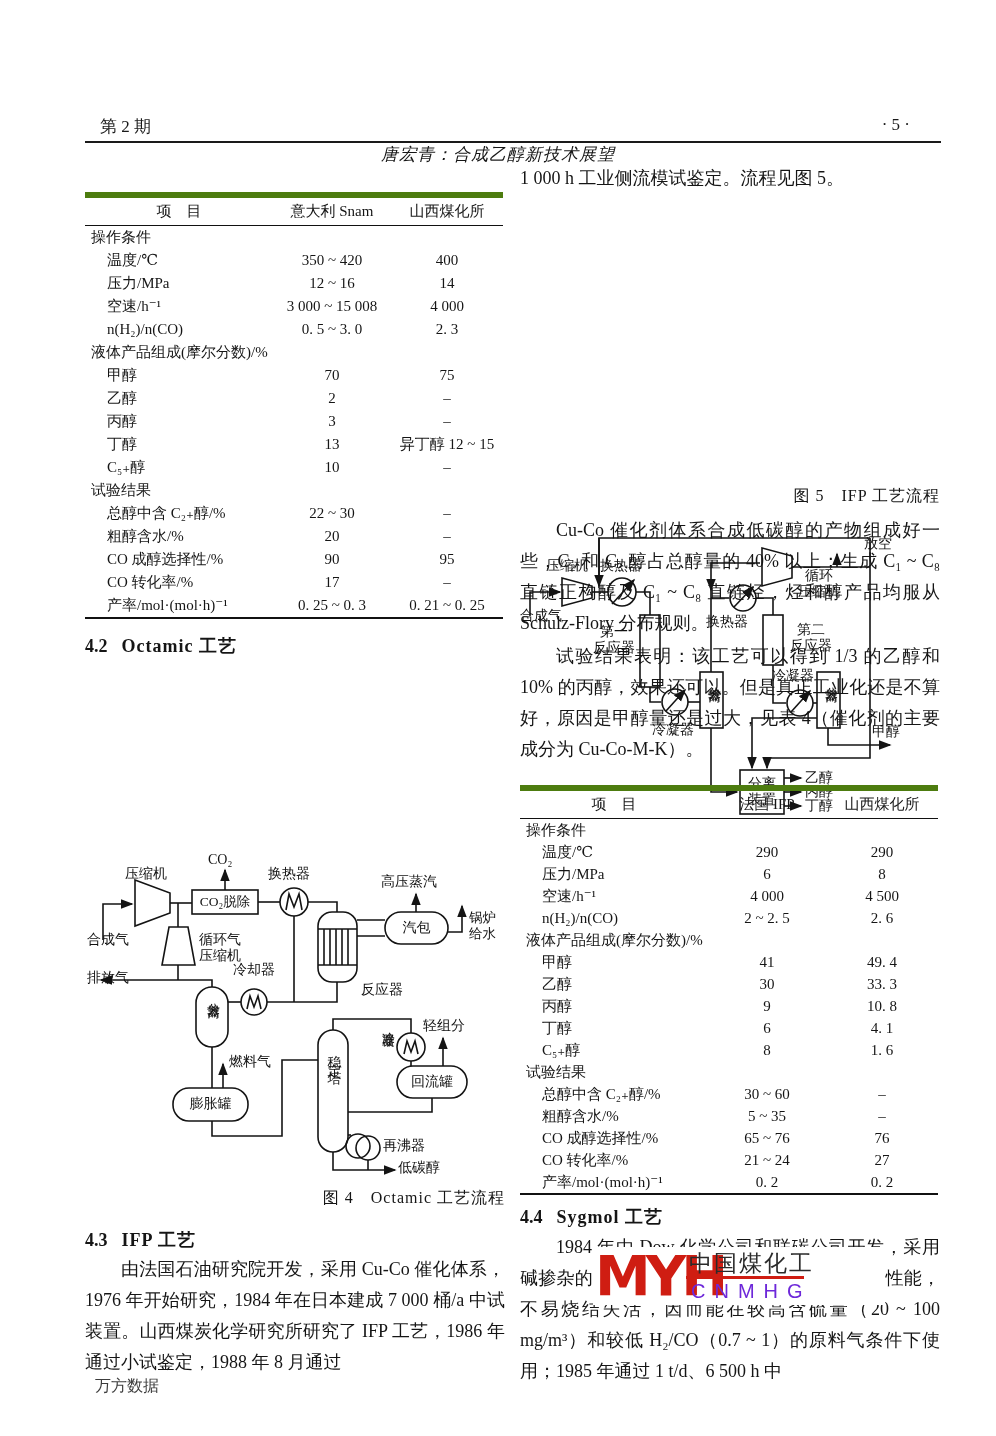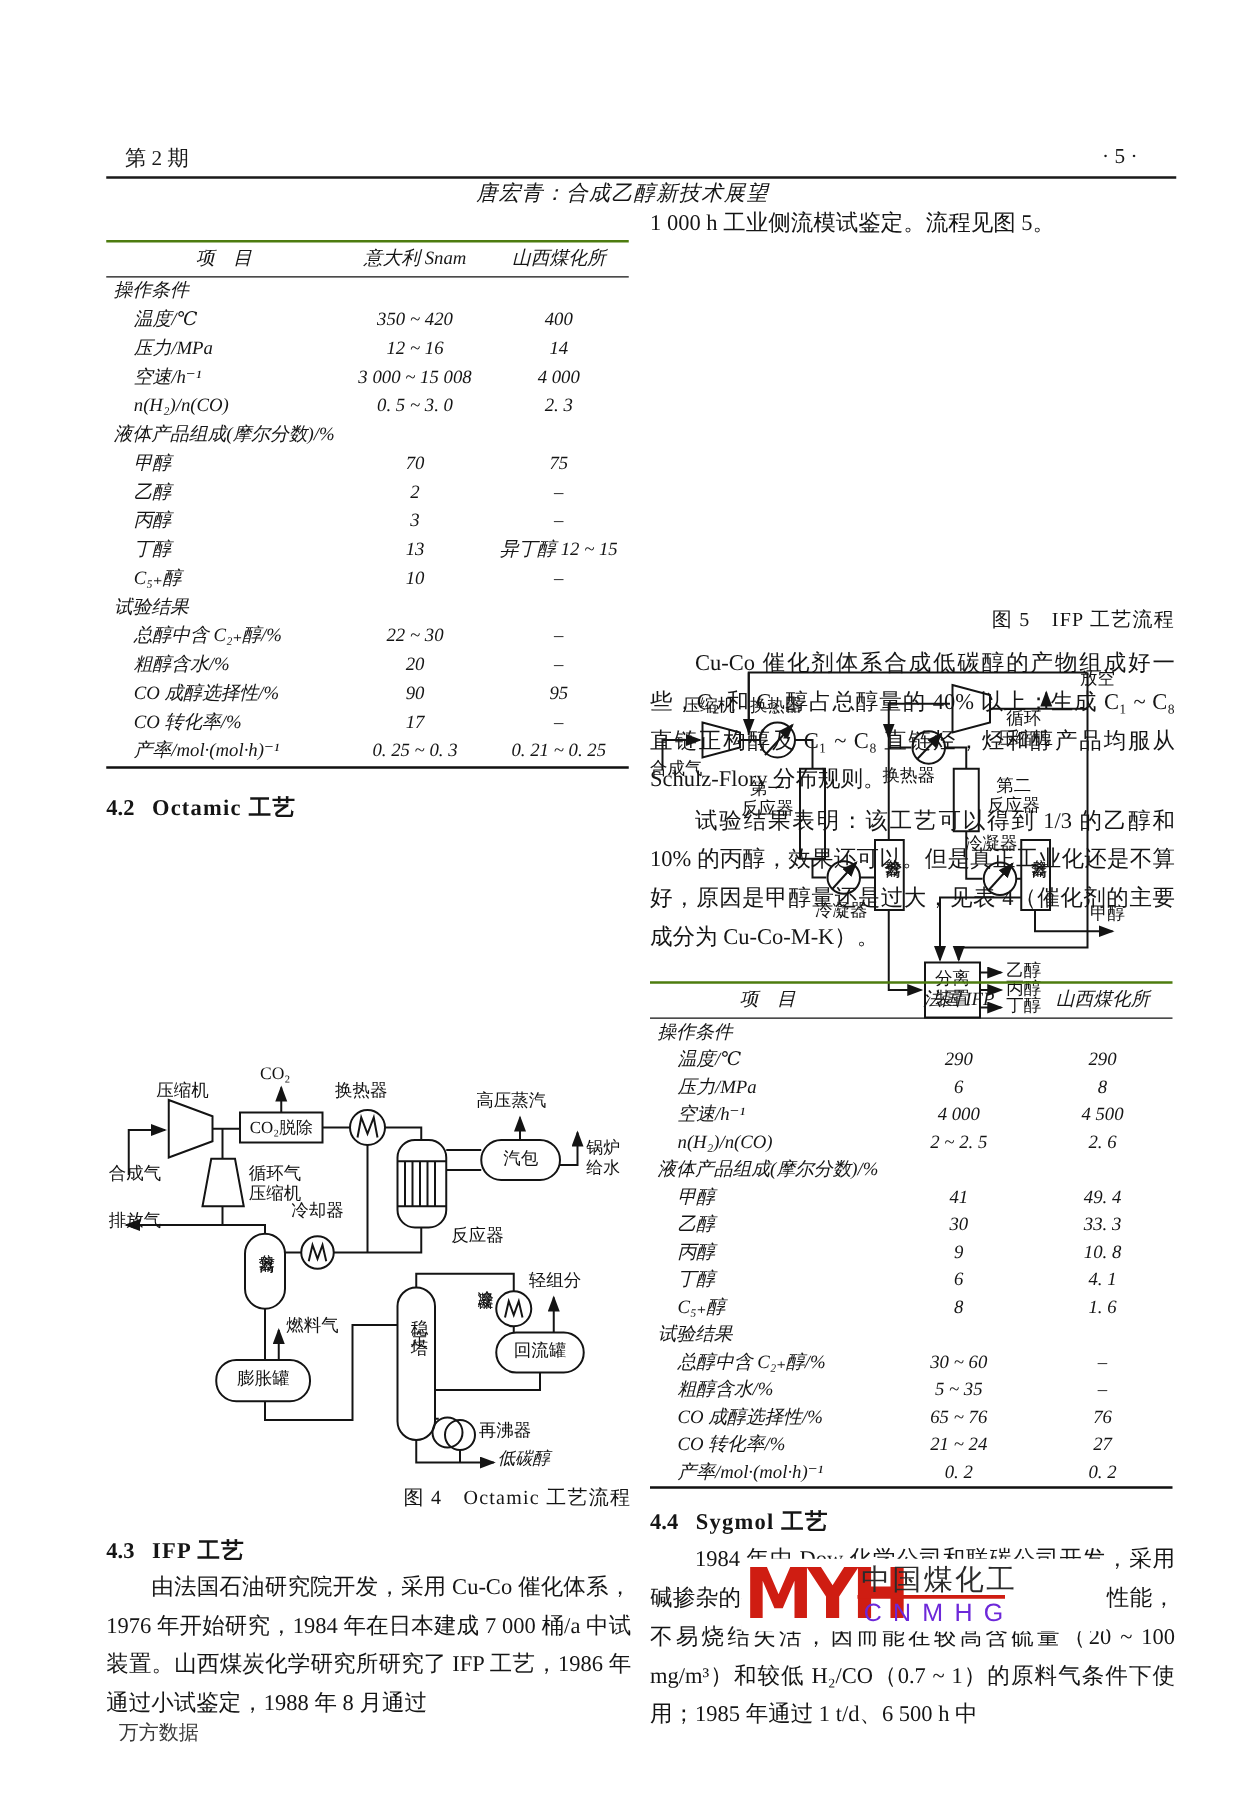--- a/index.html
+++ b/index.html
@@ -6,21 +6,21 @@
   #page{position:relative;width:996px;height:1436px;background:#ffffff;overflow:hidden;
         font-family:"Liberation Serif","DejaVu Serif",serif;color:#151515;}
   .abs{position:absolute;}
   
   .hdr{font-size:17px;color:#1a1a1a;}
   .hdr-title{font-style:italic;font-size:17px;letter-spacing:1px;}
   .hdr-rule{background:#1a1a1a;height:2px;}
   
   .tcaption{font-weight:bold;font-size:16px;text-align:center;letter-spacing:.5px;
             font-family:"Liberation Sans","DejaVu Sans",sans-serif;}
-  .ptable{border-top:2px solid #4d7c0f;border-bottom:2px solid #111;font-size:15px;font-style:italic;}
+  .ptable{border-top:6px solid #4d7c0f;border-bottom:2px solid #111;font-size:15px;}
   .ptable .thead{display:grid;height:27px;line-height:27px;border-bottom:1px solid #111;font-size:15px;}
   .t3 .thead,.t3 .trow{grid-template-columns:188px 118px 112px;}
   .t4 .thead,.t4 .trow{grid-template-columns:188px 118px 112px;}
   .ptable .thead .tcell{text-align:center;}
   .trow{display:grid;}
   .t3 .trow{height:23px;line-height:23px;}
   .t4 .trow{height:22px;line-height:22px;}
   .tcell{white-space:nowrap;overflow:visible;}
   .tcell.label{text-align:left;padding-left:6px;}
   .trow.indent .tcell.label{padding-left:22px;}
@@ -240,21 +240,21 @@
     <span class="vlabel" style="left:119px;top:141px;">分离器</span>
     <span class="flabel" style="left:148px;top:110px;">冷却器</span>
     <span class="flabel" style="left:2px;top:118px;">排放气</span>
     <span class="flabel" style="left:144px;top:202px;">燃料气</span>
     <span class="flabel ctr" style="left:88px;top:244px;width:75px;">膨胀罐</span>
     <span class="vlabel" style="left:240px;top:192px;letter-spacing:8px;font-size:14px;">稳定塔</span>
     <span class="vlabel" style="left:294px;top:170px;">冷凝器</span>
     <span class="flabel" style="left:338px;top:166px;">轻组分</span>
     <span class="flabel ctr" style="left:312px;top:222px;width:70px;">回流罐</span>
     <span class="flabel" style="left:298px;top:286px;">再沸器</span>
-    <span class="flabel" style="left:313px;top:308px;font-style:italic;">低碳醇</span>
+    <span class="flabel" style="left:313px;top:308px;">低碳醇</span>
   </div>
   <div class="abs figcap" style="left:85px;top:1188px;width:420px;">图 4　Octamic 工艺流程</div>
 
   <div class="abs sec-head" style="left:85px;top:1228px;">
     <span class="num">4.3</span><span class="ttl">IFP 工艺</span>
   </div>
   <div class="abs para ind" style="left:85px;top:1254px;width:420px;">由法国石油研究院开发，采用 Cu-Co 催化体系，1976 年开始研究，1984 年在日本建成 7 000 桶/a 中试装置。山西煤炭化学研究所研究了 IFP 工艺，1986 年通过小试鉴定，1988 年 8 月通过</div>
 
   <div class="abs para" style="left:520px;top:163px;width:420px;">1 000 h 工业侧流模试鉴定。流程见图 5。</div>
 

